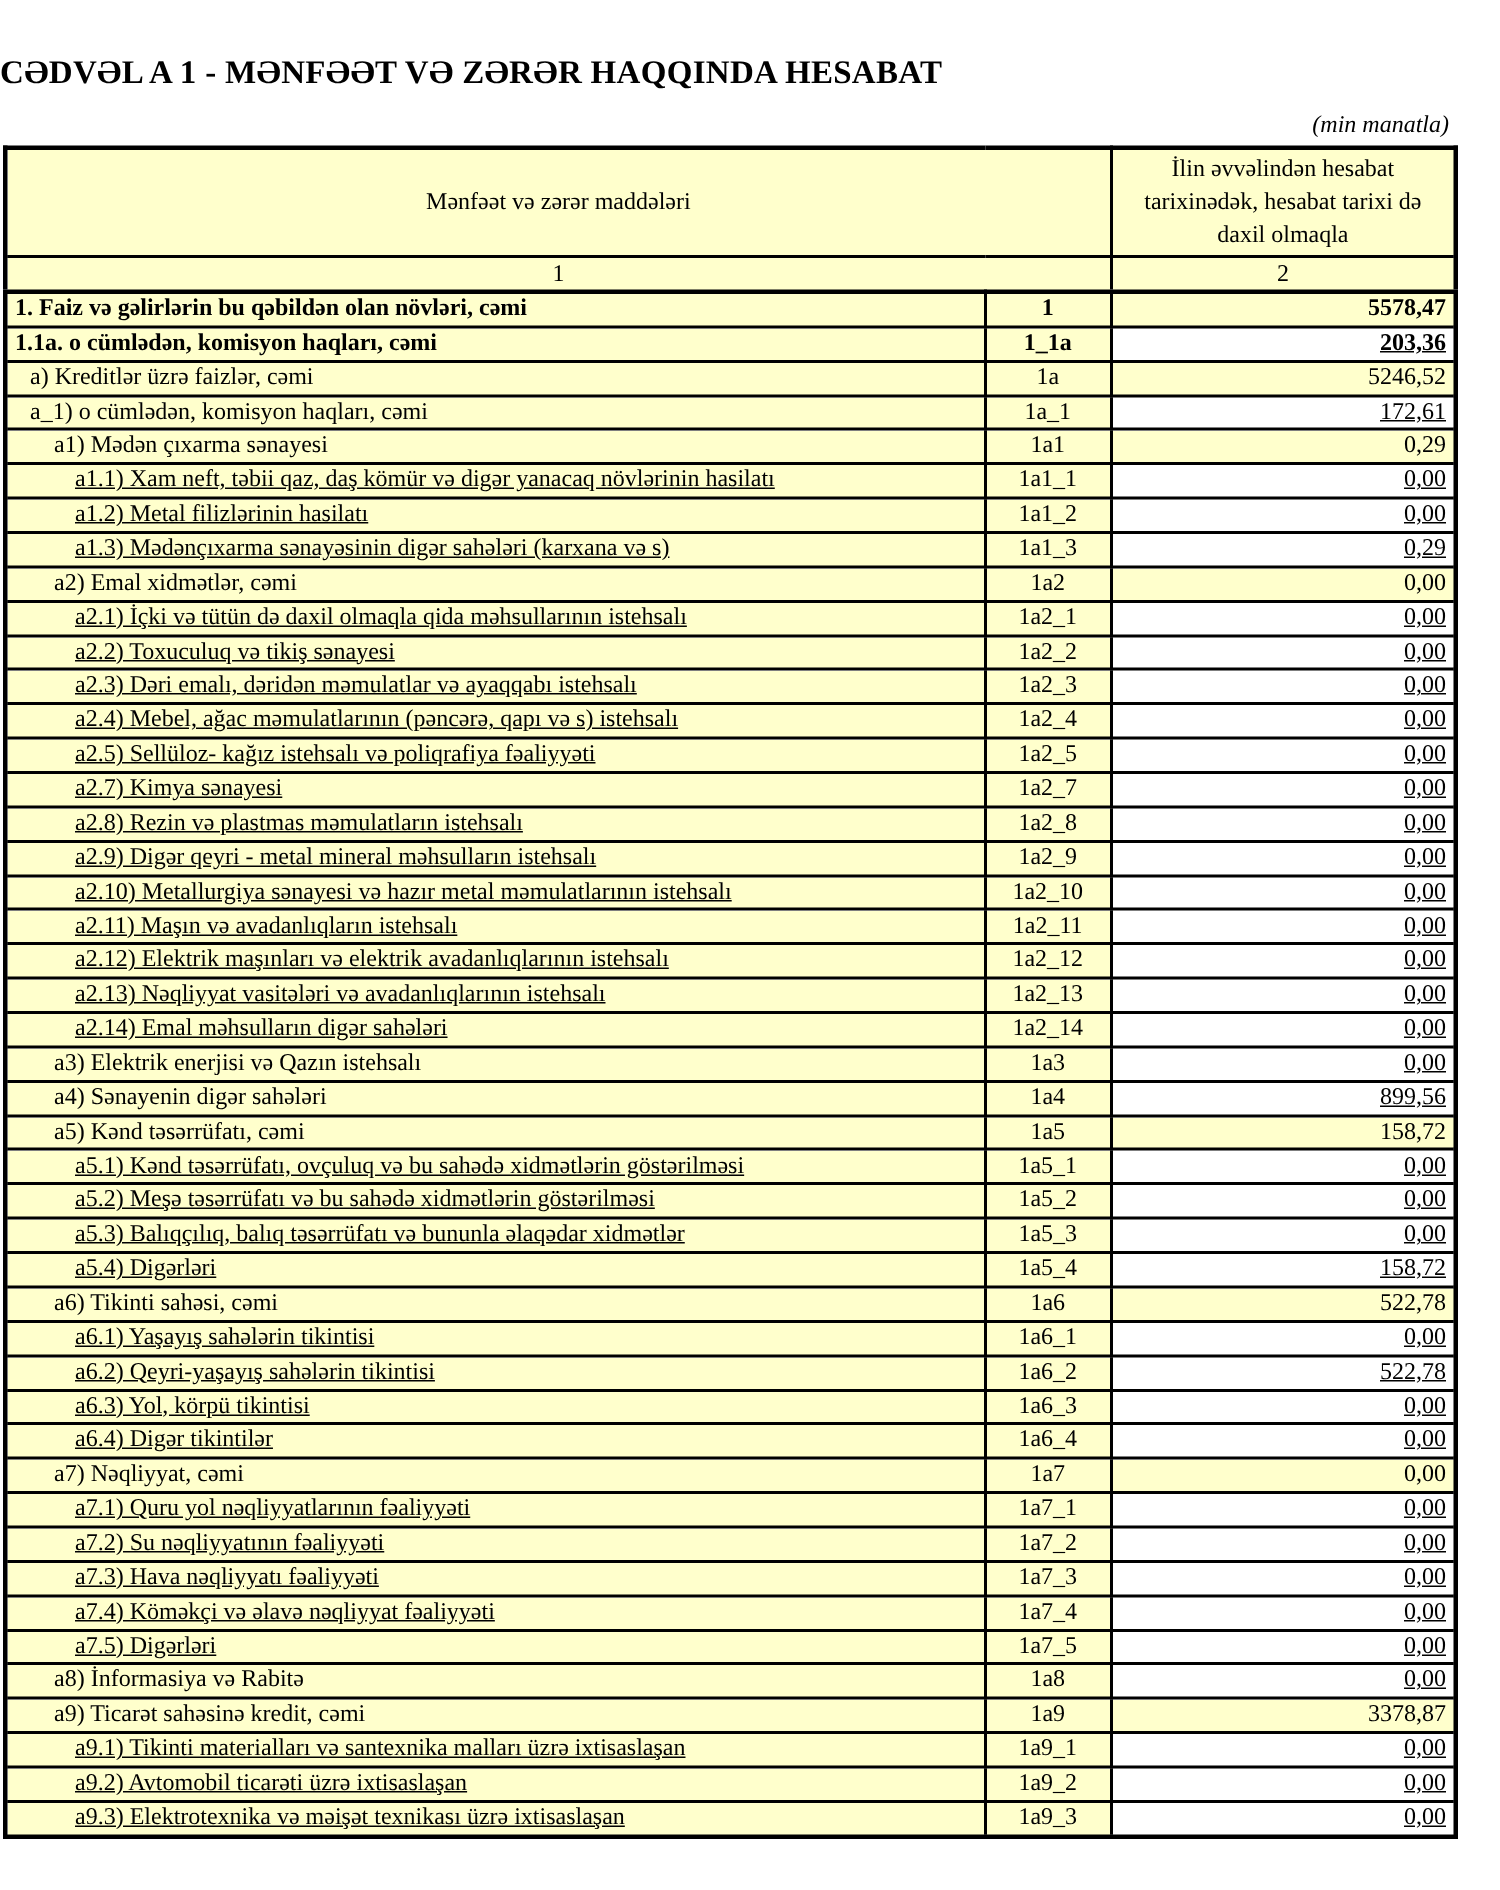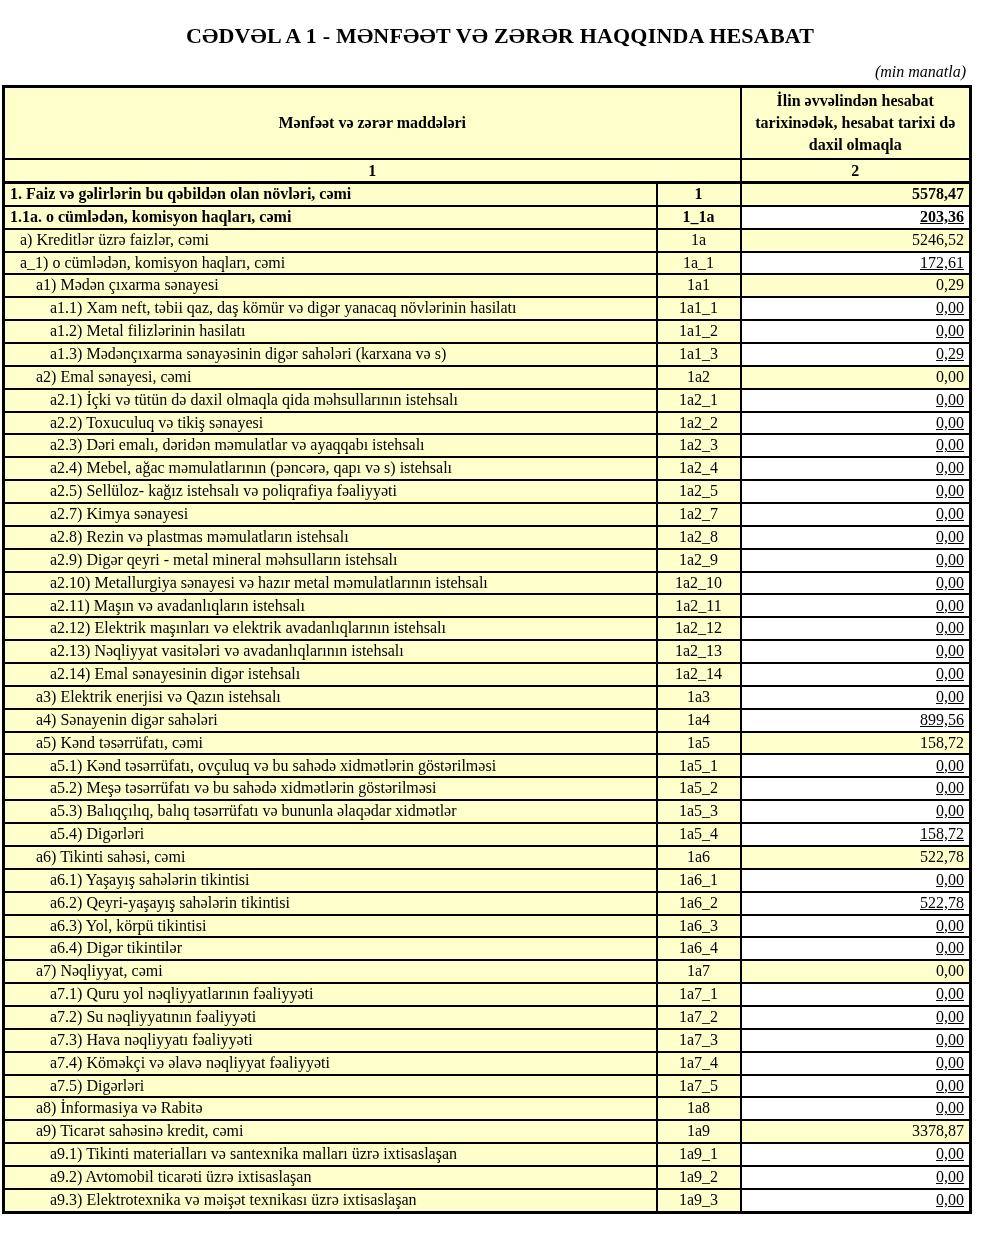--- a/index.html
+++ b/index.html
@@ -6,22 +6,21 @@
     margin: 0;
     padding: 0;
     width: 1000px;
     height: 1260px;
     background: #ffffff;
     overflow: hidden;
     font-family: "Liberation Serif", serif;
     color: #000000;
   }
   .page-title {
-    padding-top: 23px;
-    text-align: center;
+    padding-top: 35px;
     font-weight: bold;
     font-size: 22px;
     line-height: 26px;
     letter-spacing: 0.2px;
   }
   .unit-note {
     text-align: right;
     font-style: italic;
     font-size: 16px;
     line-height: 19px;
@@ -36,21 +35,21 @@
   }
   .pl-table th, .pl-table td {
     border: 2px solid #000;
     background: #FFFFCC;
     font-size: 16px;
     overflow: hidden;
     white-space: nowrap;
     padding: 0;
   }
   .pl-table thead th {
-    font-weight: bold;
+    font-weight: normal;
     text-align: center;
     white-space: normal;
   }
   th.main-hdr-items { height: 70px; }
   th.main-hdr-value {
     height: 70px;
     line-height: 22px;
     padding: 0 6px;
   }
   tr.colnum-row th {
@@ -64,21 +63,21 @@
     vertical-align: middle;
   }
   td.cell-label { text-align: left; }
   td.cell-code  { text-align: center; }
   td.cell-value { text-align: right; padding-right: 5px; }
   td.cell-value.white { background: #FFFFFF; text-decoration: underline; }
   tr.bold td { font-weight: bold; }
   td.ind0 { padding-left: 5px; }
   td.ind1 { padding-left: 15px; }
   td.ind2 { padding-left: 31px; }
-  td.ind3 { padding-left: 45px; }
+  td.ind3 { padding-left: 45px; text-decoration: underline; }
 </style>
 </head>
 <body>
 
 <div class="page-title">CƏDVƏL A 1 - MƏNFƏƏT VƏ ZƏRƏR HAQQINDA HESABAT</div>
 
 <div class="unit-note">(min manatla)</div>
 
 <table class="pl-table">
   <colgroup>
@@ -131,21 +130,21 @@
         <td class="cell-label ind3">a1.2) Metal filizlərinin hasilatı</td>
         <td class="cell-code">1a1_2</td>
         <td class="cell-value white">0,00</td>
       </tr>
       <tr>
         <td class="cell-label ind3">a1.3) Mədənçıxarma sənayəsinin digər sahələri (karxana və s)</td>
         <td class="cell-code">1a1_3</td>
         <td class="cell-value white">0,29</td>
       </tr>
       <tr>
-        <td class="cell-label ind2">a2) Emal sənayesi, cəmi</td>
+        <td class="cell-label ind2">a2) Emal xidmətlər, cəmi</td>
         <td class="cell-code">1a2</td>
         <td class="cell-value">0,00</td>
       </tr>
       <tr>
         <td class="cell-label ind3">a2.1) İçki və tütün də daxil olmaqla qida məhsullarının istehsalı</td>
         <td class="cell-code">1a2_1</td>
         <td class="cell-value white">0,00</td>
       </tr>
       <tr>
         <td class="cell-label ind3">a2.2) Toxuculuq və tikiş sənayesi</td>
@@ -196,21 +195,21 @@
         <td class="cell-label ind3">a2.12) Elektrik maşınları və elektrik avadanlıqlarının istehsalı</td>
         <td class="cell-code">1a2_12</td>
         <td class="cell-value white">0,00</td>
       </tr>
       <tr>
         <td class="cell-label ind3">a2.13) Nəqliyyat vasitələri və avadanlıqlarının istehsalı</td>
         <td class="cell-code">1a2_13</td>
         <td class="cell-value white">0,00</td>
       </tr>
       <tr>
-        <td class="cell-label ind3">a2.14) Emal sənayesinin digər istehsalı</td>
+        <td class="cell-label ind3">a2.14) Emal məhsulların digər sahələri</td>
         <td class="cell-code">1a2_14</td>
         <td class="cell-value white">0,00</td>
       </tr>
       <tr>
         <td class="cell-label ind2">a3) Elektrik enerjisi və Qazın istehsalı</td>
         <td class="cell-code">1a3</td>
         <td class="cell-value white">0,00</td>
       </tr>
       <tr>
         <td class="cell-label ind2">a4) Sənayenin digər sahələri</td>

